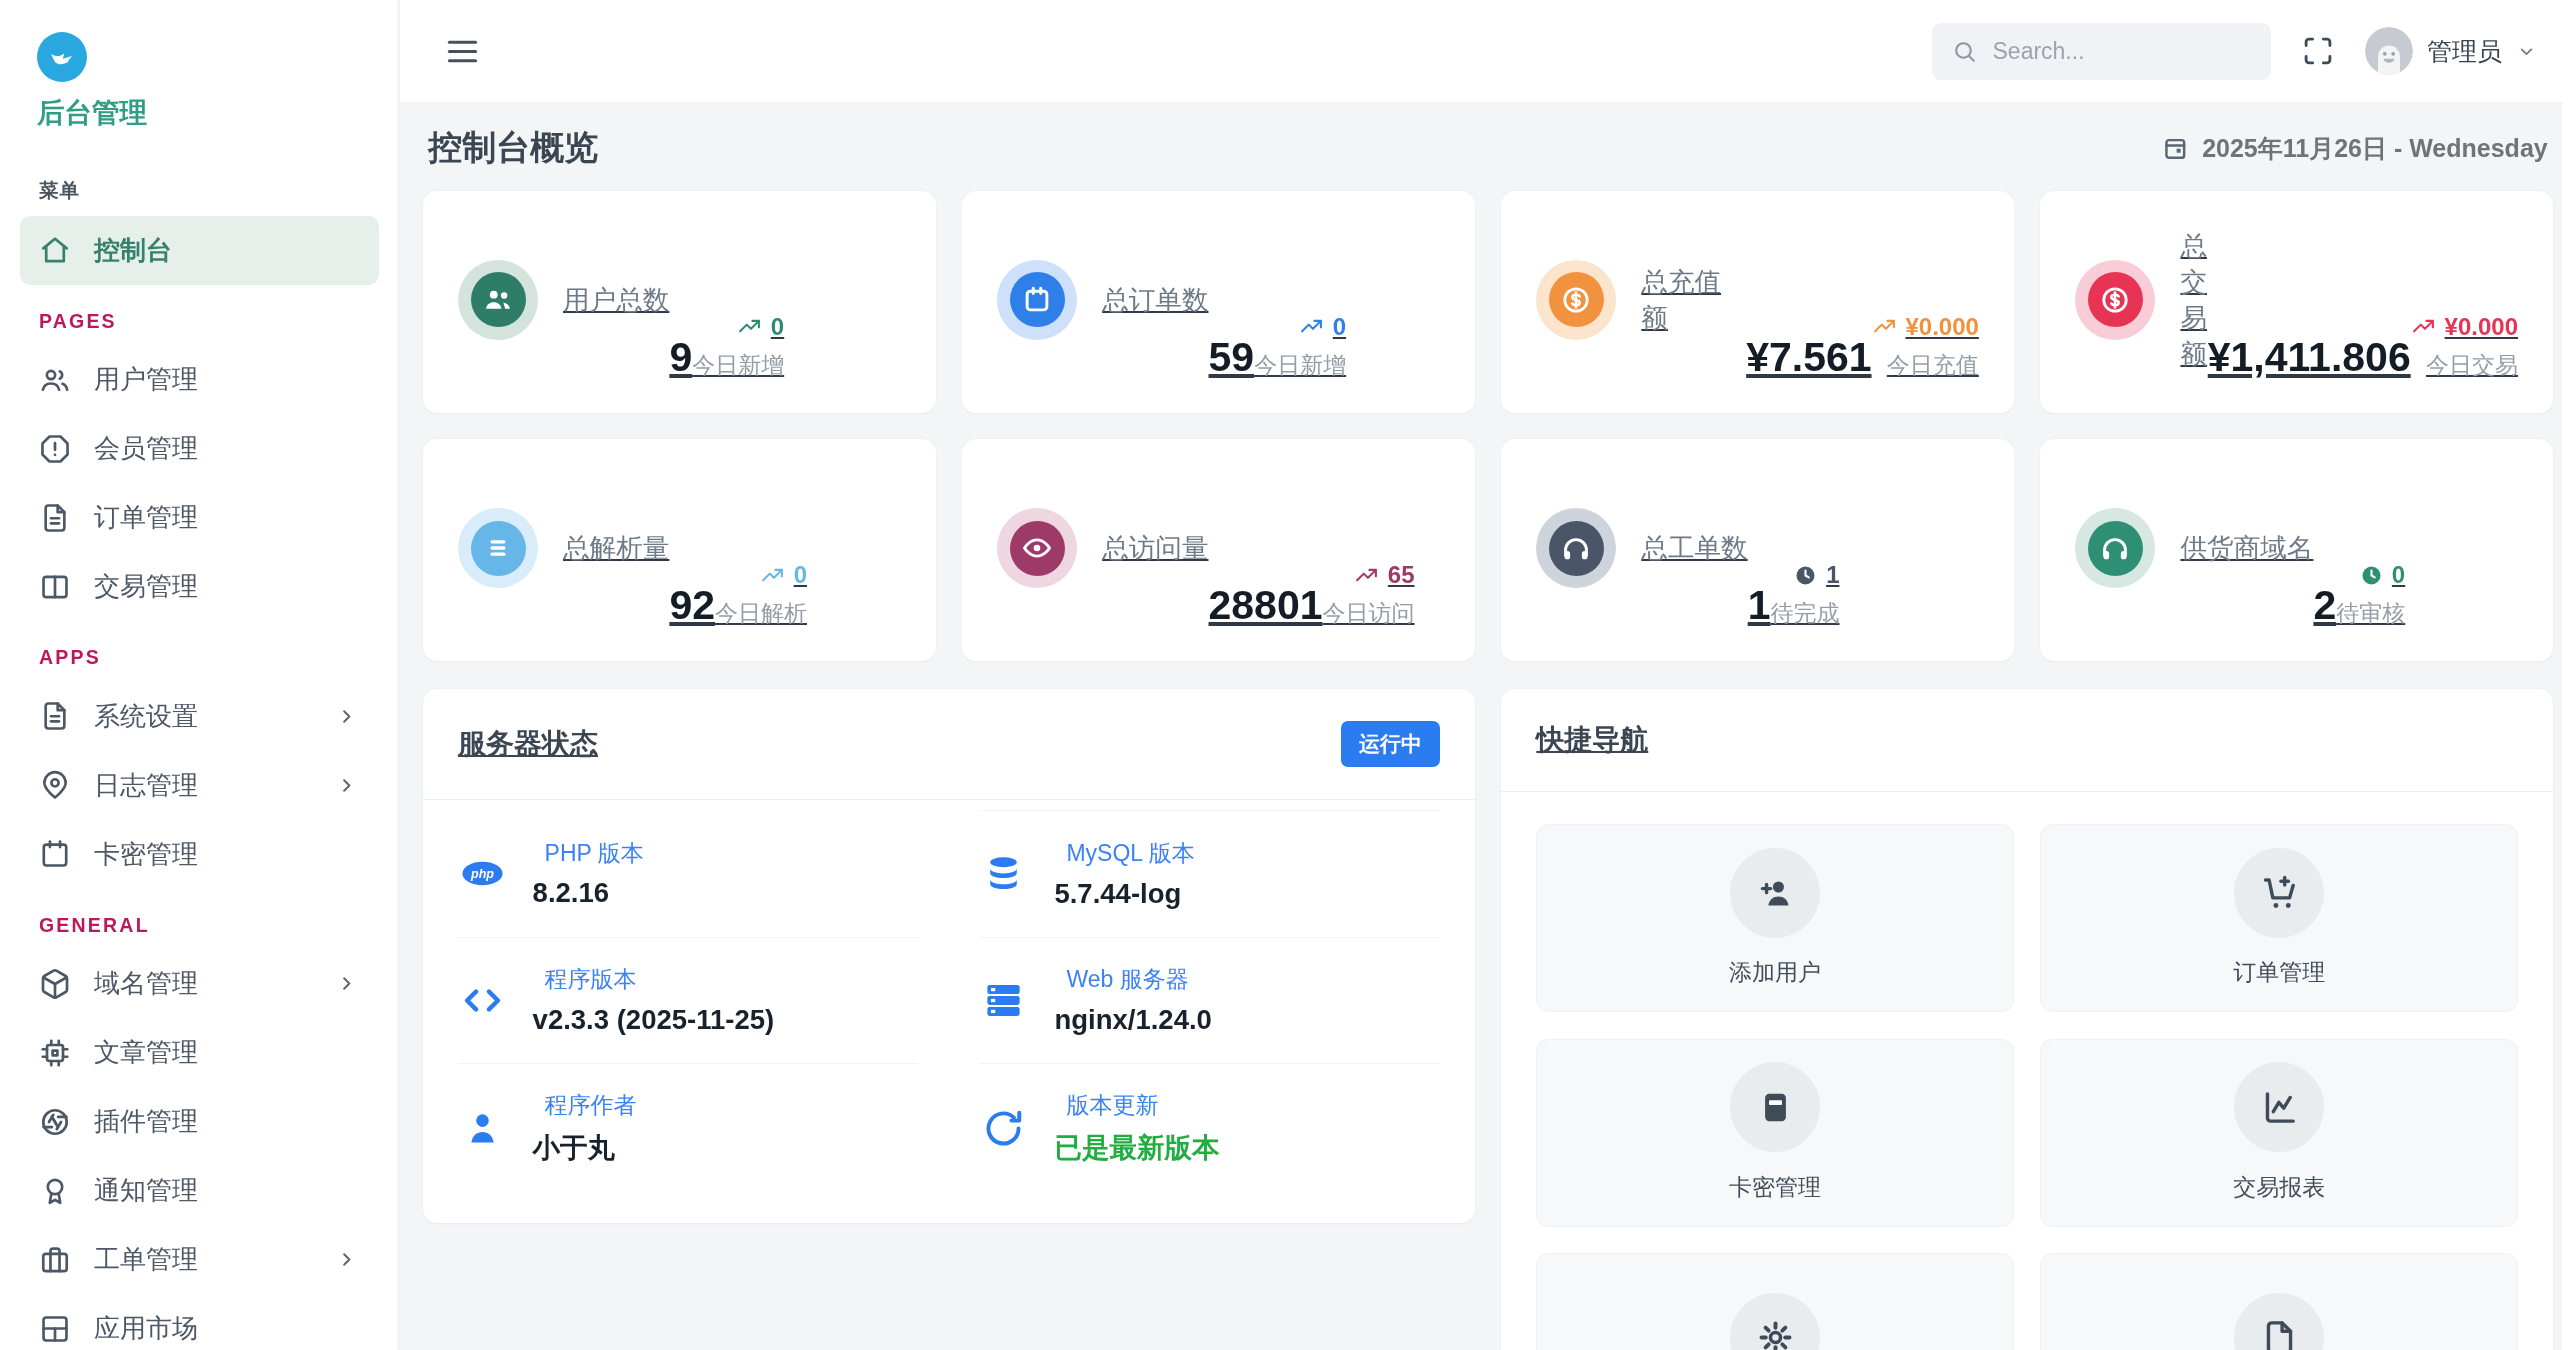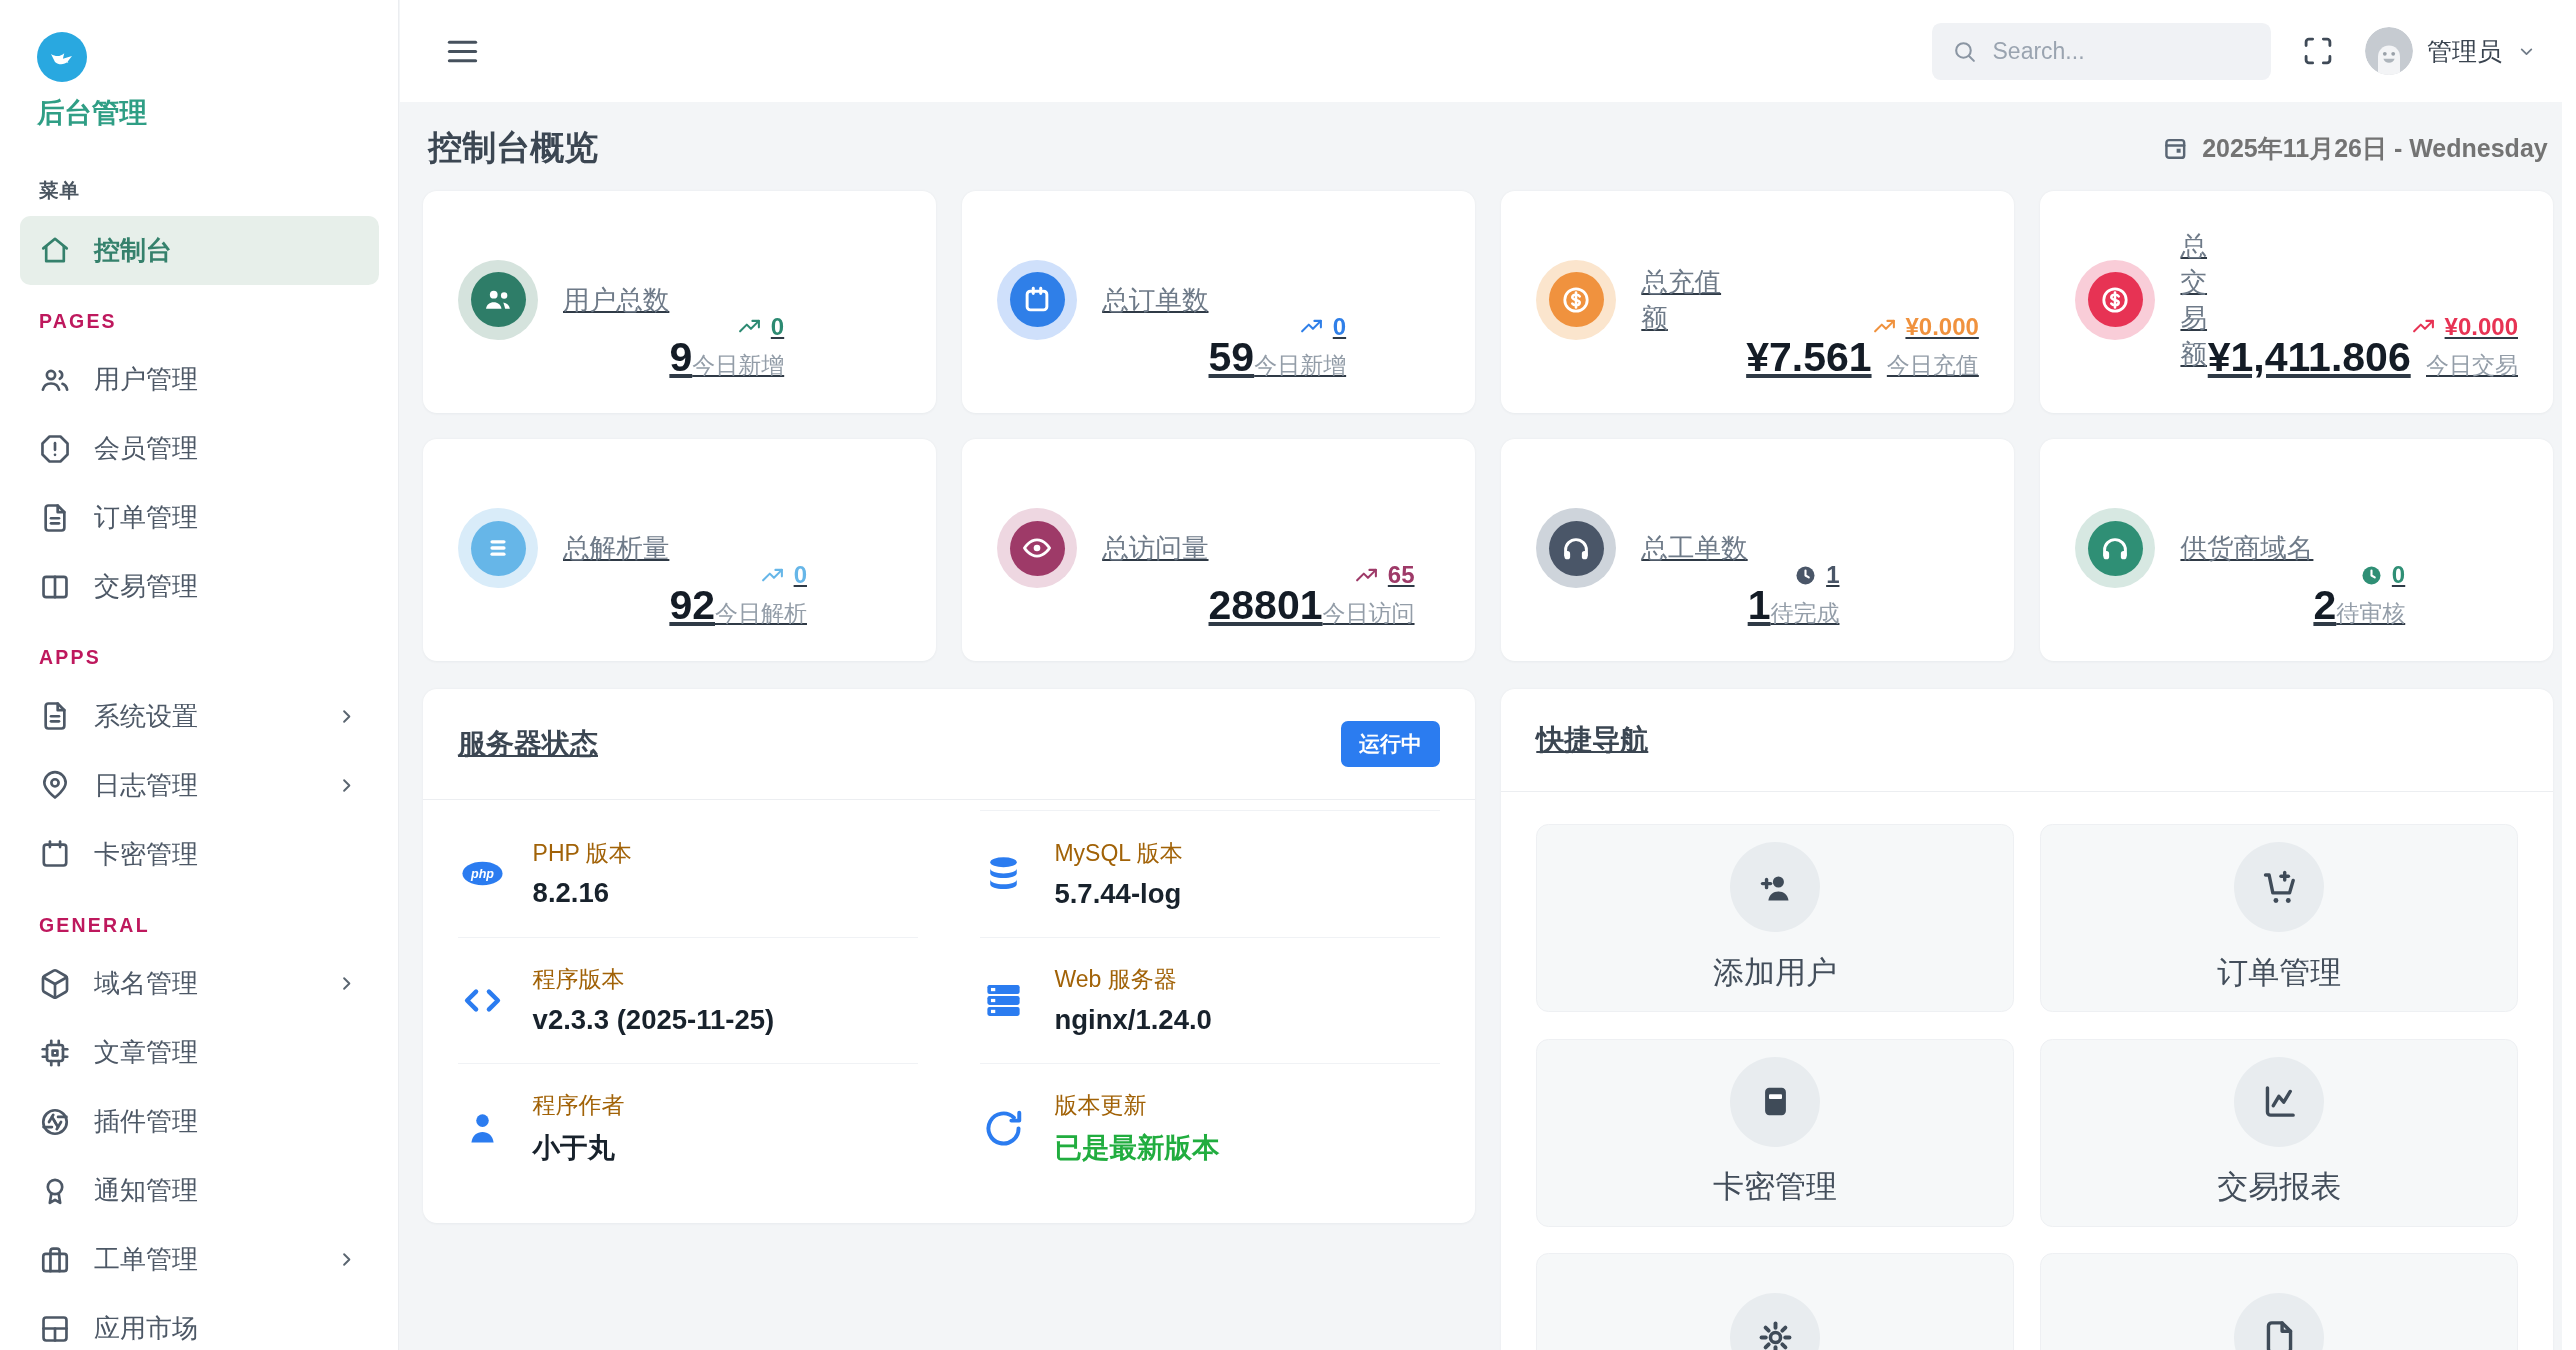--- a/index.html
+++ b/index.html
@@ -78,30 +78,30 @@
     padding:32px 35px;border-bottom:0.9px solid #eceef1;}
   .panel-title{font-size:28px;font-weight:600;color:#3b4652;text-decoration:underline;}
   .badge{background:#2b7cf0;color:#ffffff;font-size:21px;font-weight:700;
     padding:8.9px 17.7px;border-radius:7px;}
 
   .server-grid{display:grid;grid-template-columns:1fr 1fr;column-gap:62px;
     padding:10.6px 35px 30px;}
   .server-item{display:flex;align-items:center;gap:26.6px;padding:26.6px 0;}
   .server-item.bordered{border-top:0.9px solid #f0f2f5;}
   .server-icon{width:48px;color:#2b7cf0;flex:none;display:flex;justify-content:center;}
-  .server-label{font-size:23px;color:#a16207;margin-bottom:8.9px;}
+  .server-label{font-size:23px;color:#3b82f6;margin-bottom:8.9px;margin-left:12px;}
   .server-value{font-size:27.5px;font-weight:700;color:#18222c;}
 
   .qn-grid{display:grid;grid-template-columns:1fr 1fr;gap:26.6px;padding:32px 35px 35px;}
   .qn-tile{background:#f6f8f9;border:0.9px solid #eef0f3;border-radius:12.4px;height:188px;
     display:flex;flex-direction:column;align-items:center;justify-content:center;
     gap:19.5px;cursor:pointer;}
   .qn-circle{width:90px;height:90px;border-radius:50%;background:#e8ecef;
     display:flex;align-items:center;justify-content:center;color:#3f4b58;flex:none;}
-  .qn-label{font-size:31px;color:#434e5b;}
+  .qn-label{font-size:23px;color:#434e5b;}
 
   .scroll-strip{position:fixed;top:0;right:0;width:14px;height:100%;background:#ffffff;z-index:9;}
 </style>
 </head>
 <body>
 
 <aside class="sidebar">
   <div class="logo-row">
     <span class="logo-badge">
         <svg width="30" height="30" viewBox="0 0 24 24" fill="none" stroke="currentColor" stroke-width="2" stroke-linecap="round" stroke-linejoin="round">

